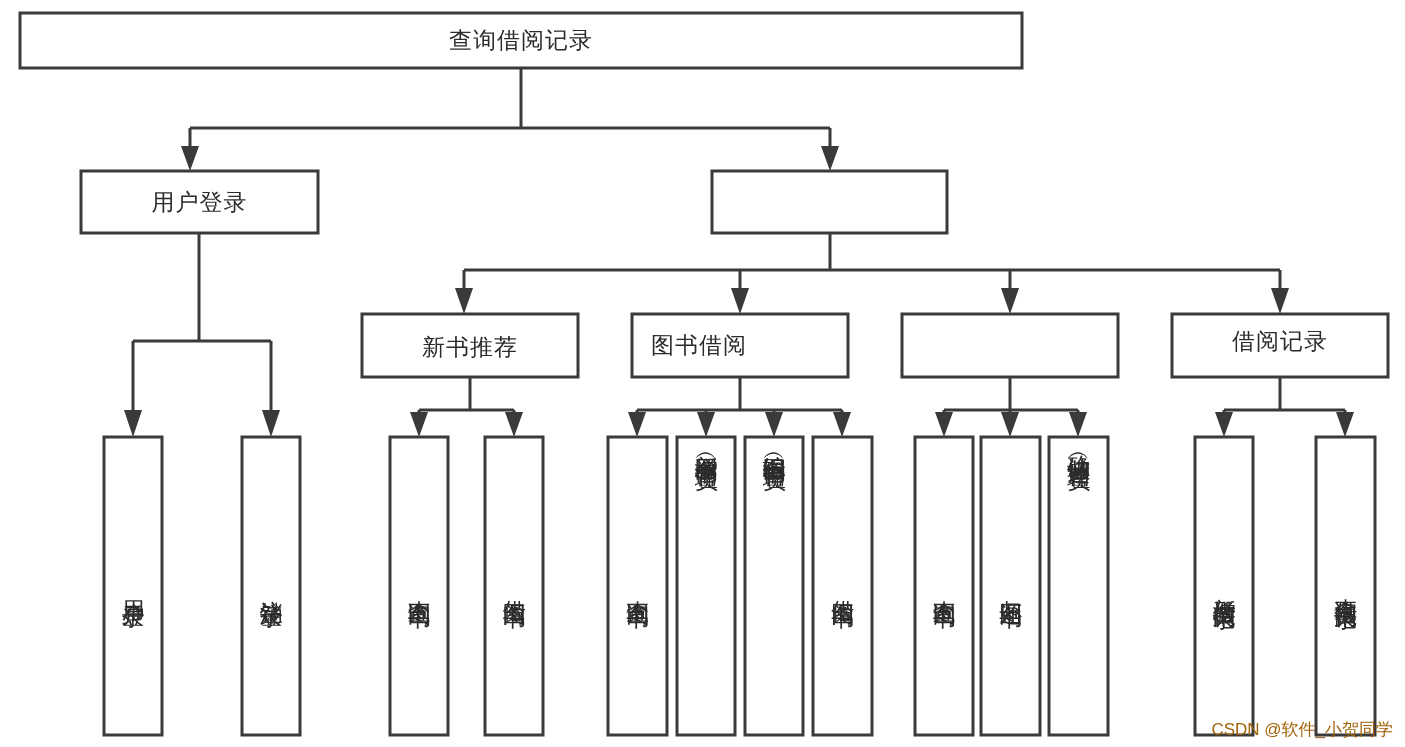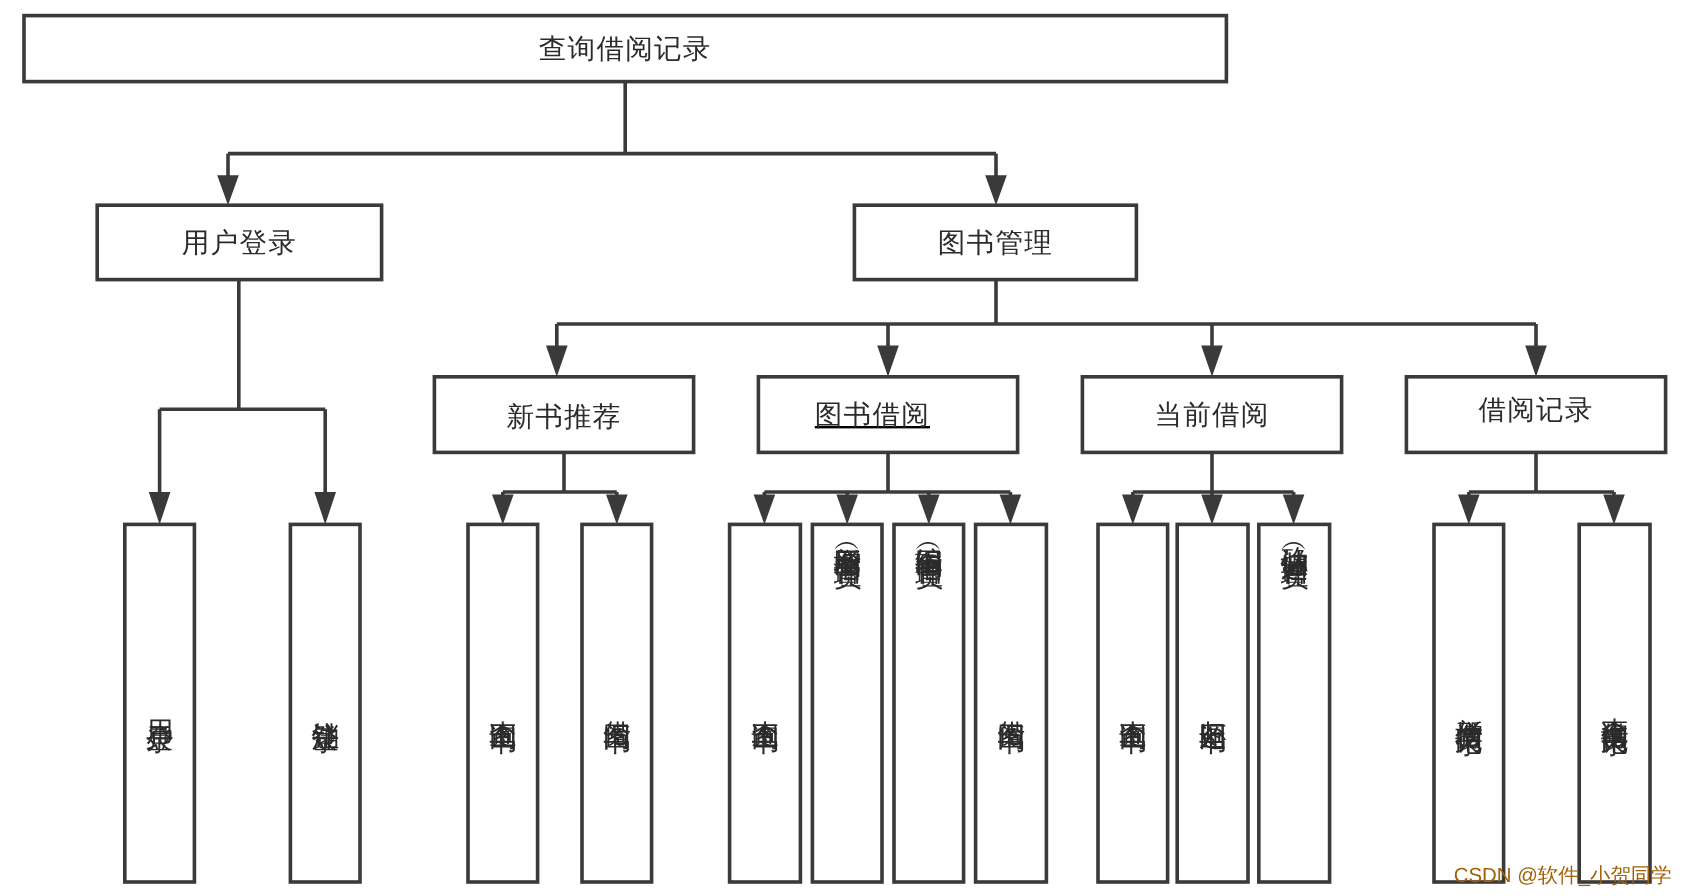--- a/index.html
+++ b/index.html
@@ -193,32 +193,26 @@
     <rect class="node-rect" x="1316" y="437" width="59" height="298"></rect>
   </svg>
 
   <div class="horiz-text-box" style="left:20px; top:13px; width:1002px; height:55px;">
     <span class="horiz-text">查询借阅记录</span>
   </div>
 
   <div class="horiz-text-box" style="left:81px; top:171px; width:237px; height:62px;">
     <span class="horiz-text">用户登录</span>
   </div>
-  <div class="horiz-text-box" style="left:712px; top:171px; width:235px; height:62px;">
-    <span class="horiz-text">图书管理</span>
-  </div>
 
   <div class="horiz-text-box" style="left:362px; top:314px; width:216px; height:66px;">
     <span class="horiz-text">新书推荐</span>
   </div>
-  <div class="horiz-text-box" style="left:632px; top:314px; width:190px; height:63px;text-decoration:underline;">
+  <div class="horiz-text-box" style="left:604px; top:314px; width:190px; height:63px;">
     <span class="horiz-text">图书借阅</span>
-  </div>
-  <div class="horiz-text-box" style="left:902px; top:314px; width:216px; height:63px;">
-    <span class="horiz-text">当前借阅</span>
   </div>
   <div class="horiz-text-box" style="left:1172px; top:314px; width:216px; height:54px;">
     <span class="horiz-text">借阅记录</span>
   </div>
 
   <div class="vert-text-box" style="left:104px; top:437px; width:58px; height:298px;">
     <span class="vert-text">用户登录</span>
   </div>
   <div class="vert-text-box" style="left:242px; top:437px; width:58px; height:298px;">
     <span class="vert-text">注销登录</span>

